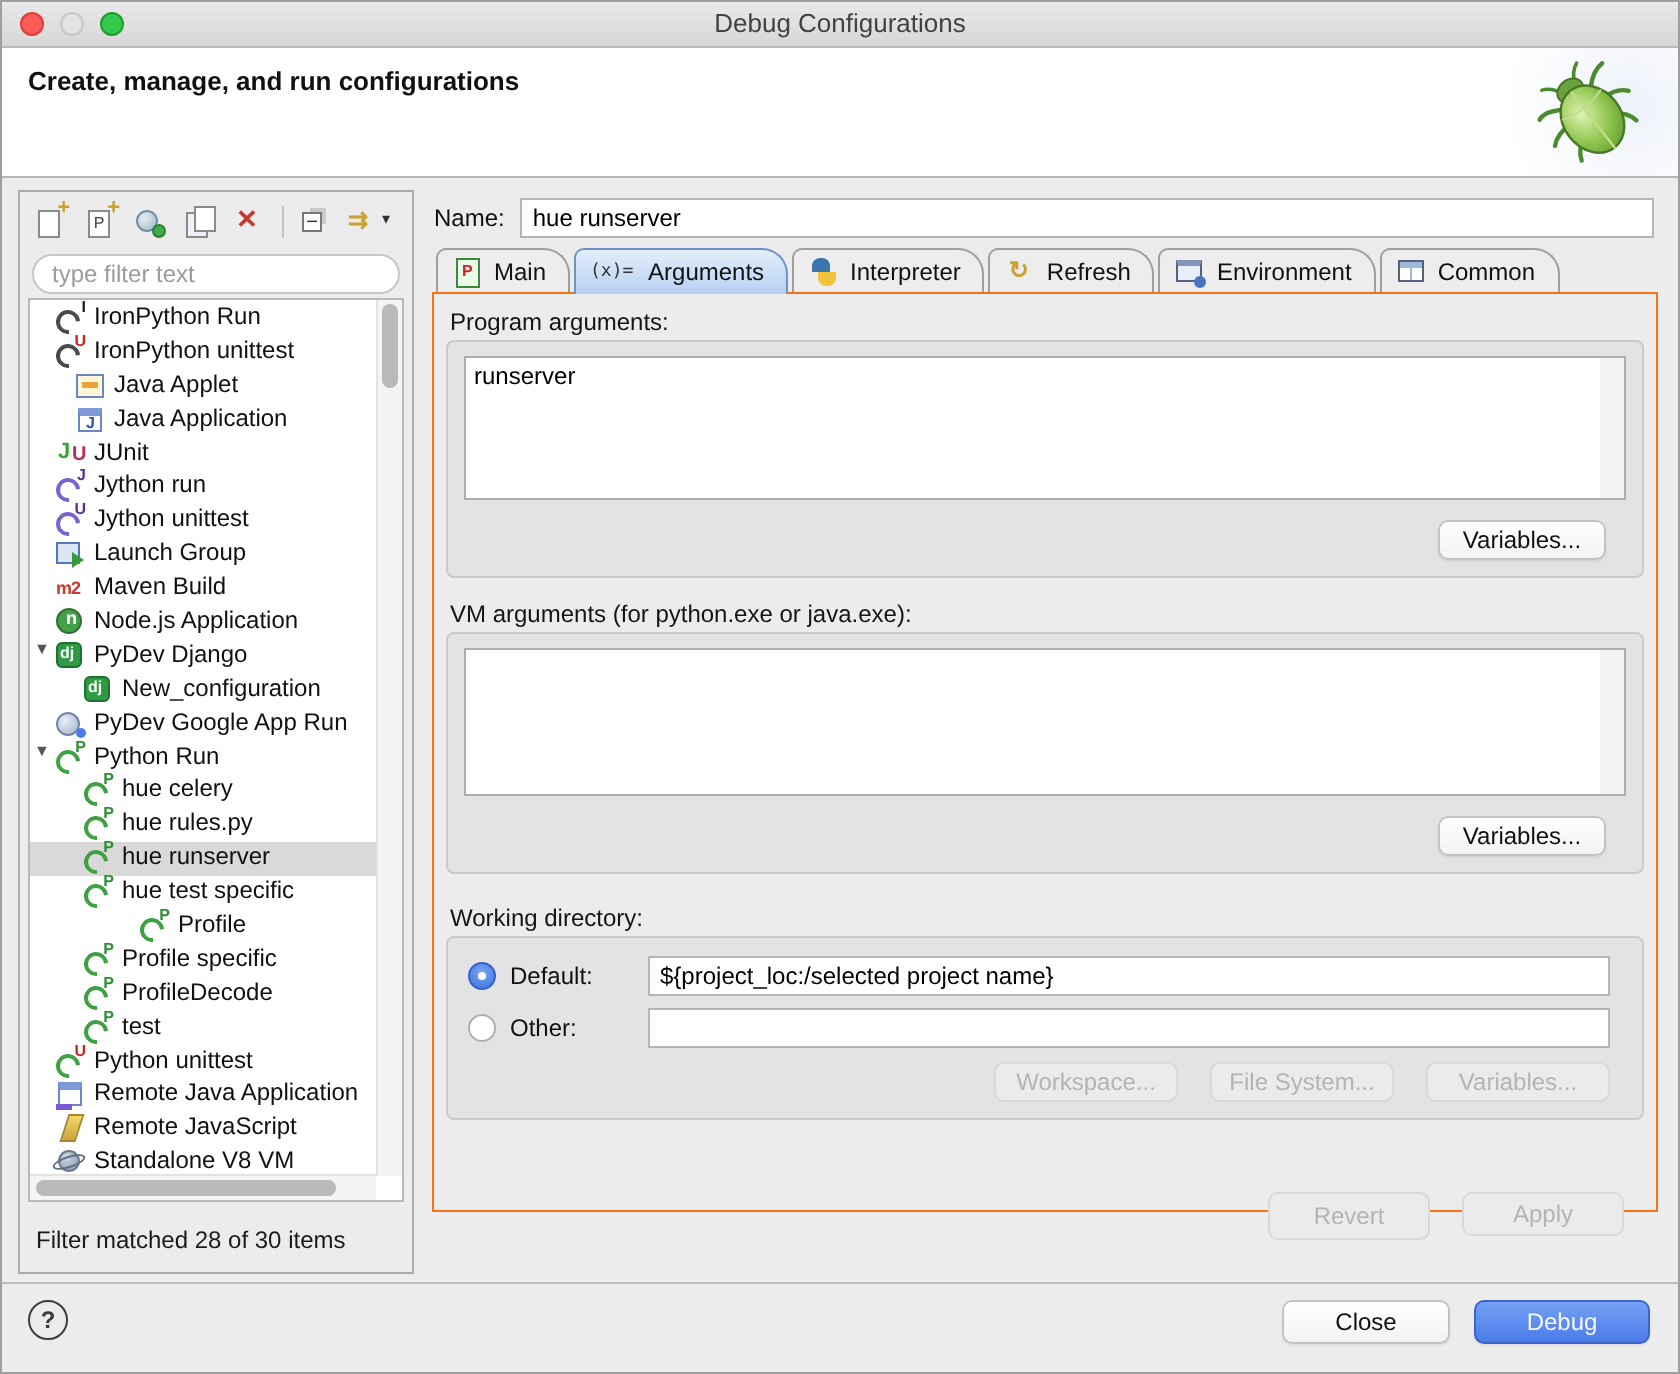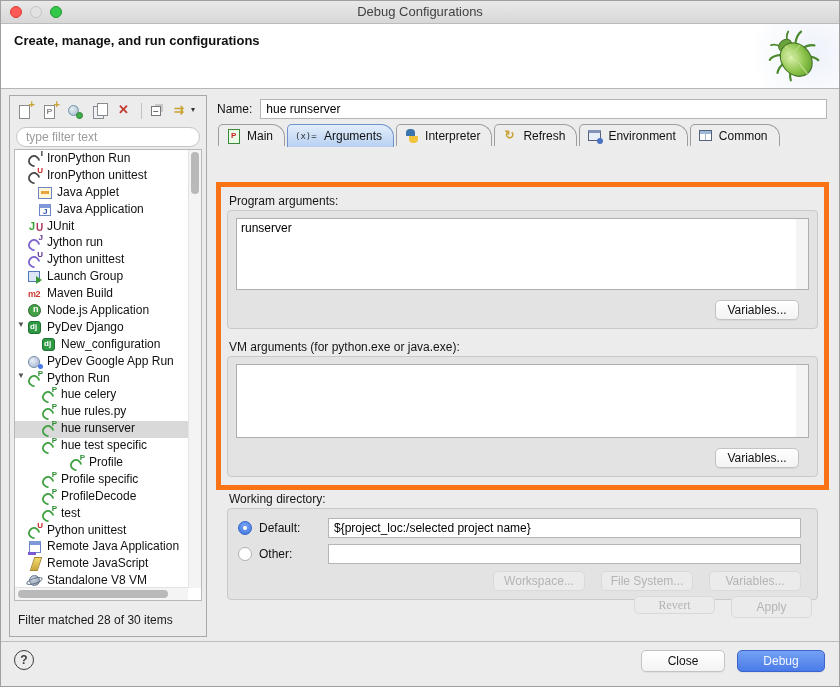--- a/index.html
+++ b/index.html
@@ -111,41 +111,41 @@
   .i-common-tab::before{content:"";position:absolute;left:1px;top:2px;width:13px;height:11px;border:1px solid #55617a;background:linear-gradient(#9db8d8 0 3px,#fff 3px);box-sizing:border-box;}
   .i-common-tab::after{content:"";position:absolute;left:7px;top:5px;width:1px;height:7px;background:#9db8d8;}
 
   
   .name-row{position:absolute;left:216px;top:97px;right:12px;height:22px;display:flex;align-items:center;gap:8px;font-size:12px;color:#111;}
   .name-row input{flex:1;height:20px;box-sizing:border-box;border:1px solid #b5b5b5;background:#fff;font-size:12px;padding:0 5px;outline:none;font-family:"Liberation Sans",sans-serif;}
   .tabs{position:absolute;left:217px;top:122px;right:10px;height:23px;display:flex;align-items:flex-end;gap:2px;}
   .tab{height:22px;display:flex;align-items:center;gap:5px;padding:0 11px 0 7px;font-size:12px;color:#111;
     border:1px solid #9e9e9e;border-bottom:none;border-radius:5px 13px 0 0;background:#ededed;box-sizing:border-box;position:relative;}
   .tab.selected{height:23px;margin-bottom:-1px;z-index:3;background:linear-gradient(#e3eefb,#b7d0f2);border-color:#6f93c8;}
-  .content-box{position:absolute;left:215px;top:145px;right:10px;height:308px;box-sizing:border-box;border:5px solid #f97316;background:#ececec;margin-top:36px;}
+  .content-box{position:absolute;left:215px;top:145px;right:10px;height:460px;box-sizing:border-box;border:1px solid #f97316;background:#ececec;}
   .group-label{position:absolute;left:8px;font-size:12px;color:#151515;}
   .group{position:absolute;left:6px;right:6px;box-sizing:border-box;background:#e3e3e3;border:1px solid #c9c9c9;border-radius:4px;}
   .group textarea{position:absolute;left:8px;top:7px;right:8px;box-sizing:border-box;resize:none;border:1px solid #aeaeae;background:#fff;
     font-size:12px;padding:2px 4px;outline:none;font-family:"Liberation Sans",sans-serif;box-shadow:inset -12px 0 0 #f4f4f4;}
   .btn{height:20px;border-radius:5px;border:1px solid #c3c3c3;background:linear-gradient(#ffffff,#f3f3f3);
     font-size:12px;color:#111;display:inline-flex;align-items:center;justify-content:center;
     box-shadow:0 1px 1px rgba(0,0,0,.06);box-sizing:border-box;font-family:"Liberation Sans",sans-serif;}
   .btn.disabled{background:#ebebeb;border-color:#d9d9d9;color:#b4b4b4;box-shadow:none;}
   .btn.primary{background:linear-gradient(#74a1f4,#4a7be8);border-color:#3a64cc;color:#f4f7ff;}
   .vars-btn{position:absolute;right:18px;bottom:8px;width:84px;}
   .wd-row{position:absolute;left:10px;right:16px;height:20px;display:flex;align-items:center;gap:7px;font-size:12px;color:#111;}
   .wd-row input{flex:1;height:20px;box-sizing:border-box;border:1px solid #b5b5b5;background:#fff;font-size:12px;padding:0 5px;outline:none;font-family:"Liberation Sans",sans-serif;}
   .wd-label{width:62px;}
   .radio{width:14px;height:14px;border-radius:50%;box-sizing:border-box;position:relative;flex:none;}
   .radio.on{background:radial-gradient(circle at 50% 35%,#7aa6f2,#3c72e0);border:1px solid #3464c8;}
   .radio.on::after{content:"";position:absolute;left:4px;top:4px;width:4px;height:4px;border-radius:50%;background:#fff;}
   .radio.off{background:#fff;border:1px solid #b0b0b0;}
   .wd-buttons{position:absolute;right:16px;bottom:8px;display:flex;gap:16px;}
   .wd-buttons .btn{width:92px;}
-  .revert-btn{position:absolute;right:124px;top:595px;width:81px;height:18px;font-family:Liberation Serif, serif;}
+  .revert-btn{position:absolute;right:124px;top:595px;width:81px;height:24px;}
   .apply-btn{position:absolute;right:27px;top:595px;width:81px;height:22px;}
 
   
   .footer-sep{position:absolute;left:0;right:0;top:640px;border-top:1px solid #bdbdbd;}
   .help-btn{position:absolute;left:13px;top:649px;width:20px;height:20px;border-radius:50%;border:1.5px solid #3c3c3c;
     box-sizing:border-box;display:flex;align-items:center;justify-content:center;font-size:12px;font-weight:bold;color:#3c3c3c;background:transparent;}
   .close-btn{position:absolute;right:114px;top:649px;width:84px;height:22px;}
   .debug-btn{position:absolute;right:14px;top:649px;width:88px;height:22px;}
 </style>
 </head>

